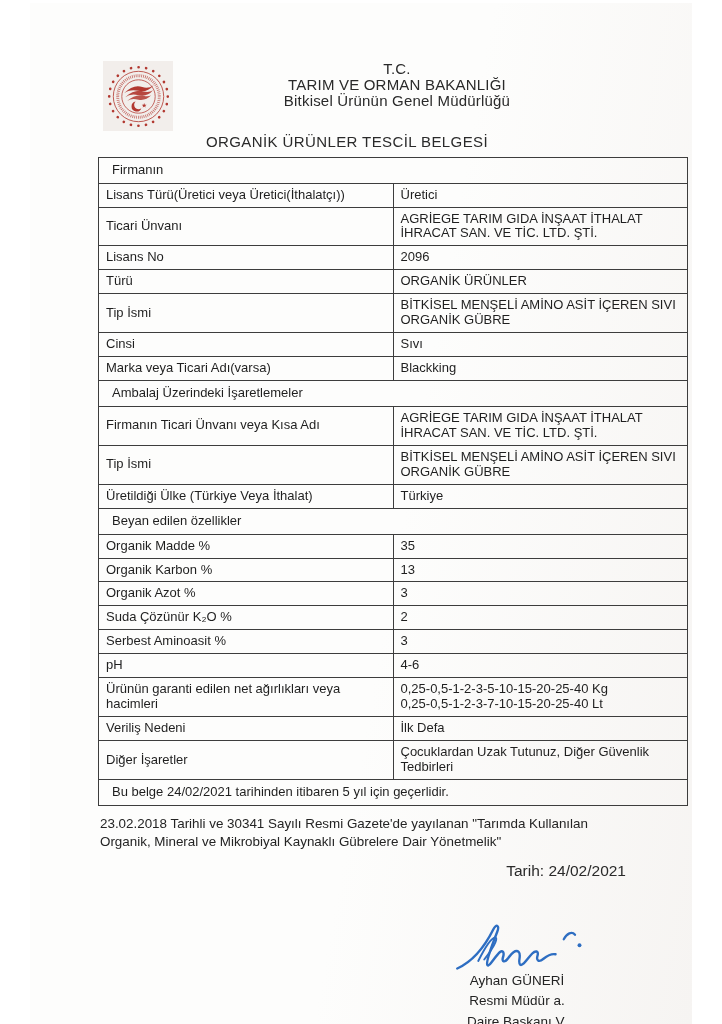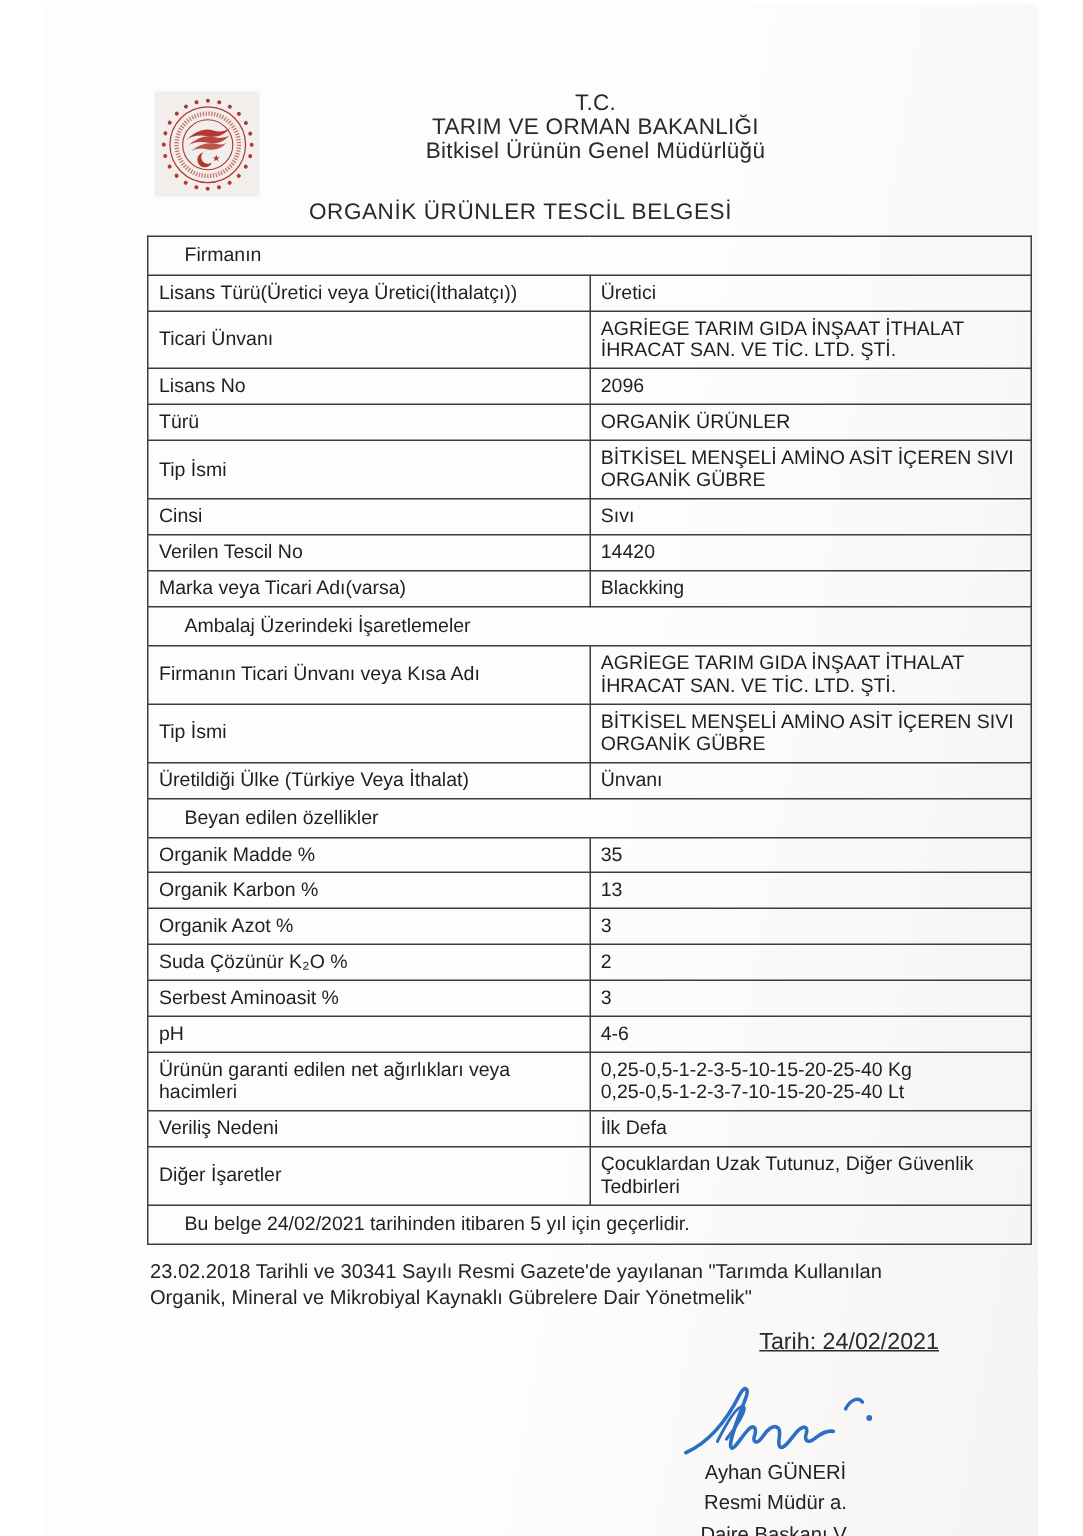--- a/index.html
+++ b/index.html
@@ -53,35 +53,34 @@
     border: 1px solid #3d3d3d;
     padding: 4px 7px;
     font-size: 13px;
     line-height: 1.15;
     vertical-align: middle;
     color: #1f1f1f;
     overflow: hidden;
   }
   td.lbl { width: 283px; }
   td.val { white-space: pre-line; }
-  tr.section td { padding: 5px 24px; }
+  tr.section td { padding: 5px 13px; }
 
   
   .reg-note {
     margin: 9px 60px 0 70px;
     font-size: 13.4px;
     line-height: 1.32;
     color: #242424;
   }
   .date-line {
     margin: 12px 66px 0 0;
     text-align: right;
     font-size: 15.5px;
     color: #2a2a2a;
-    text-decoration: underline;
   }
   .sig-block {
     position: absolute;
     top: 916px;
     right: 80px;
     width: 190px;
     text-align: center;
   }
   .sig-block svg.signature {
     width: 186px; height: 60px;
@@ -140,41 +139,37 @@
       </tr>
       <tr>
         <td class="lbl">Tip İsmi</td>
         <td class="val">BİTKİSEL MENŞELİ AMİNO ASİT İÇEREN SIVI ORGANİK GÜBRE</td>
       </tr>
       <tr>
         <td class="lbl">Cinsi</td>
         <td class="val">Sıvı</td>
       </tr>
       <tr>
-        <td class="lbl">Verilen Tescil No</td>
-        <td class="val">14420</td>
-      </tr>
-      <tr>
         <td class="lbl">Marka veya Ticari Adı(varsa)</td>
         <td class="val">Blackking</td>
       </tr>
       <tr class="section">
         <td colspan="2">Ambalaj Üzerindeki İşaretlemeler</td>
       </tr>
       <tr>
         <td class="lbl">Firmanın Ticari Ünvanı veya Kısa Adı</td>
         <td class="val">AGRİEGE TARIM GIDA İNŞAAT İTHALAT İHRACAT SAN. VE TİC. LTD. ŞTİ.</td>
       </tr>
       <tr>
         <td class="lbl">Tip İsmi</td>
         <td class="val">BİTKİSEL MENŞELİ AMİNO ASİT İÇEREN SIVI ORGANİK GÜBRE</td>
       </tr>
       <tr>
         <td class="lbl">Üretildiği Ülke (Türkiye Veya İthalat)</td>
-        <td class="val">Ünvanı</td>
+        <td class="val">Türkiye</td>
       </tr>
       <tr class="section">
         <td colspan="2">Beyan edilen özellikler</td>
       </tr>
       <tr>
         <td class="lbl">Organik Madde %</td>
         <td class="val">35</td>
       </tr>
       <tr>
         <td class="lbl">Organik Karbon %</td>

